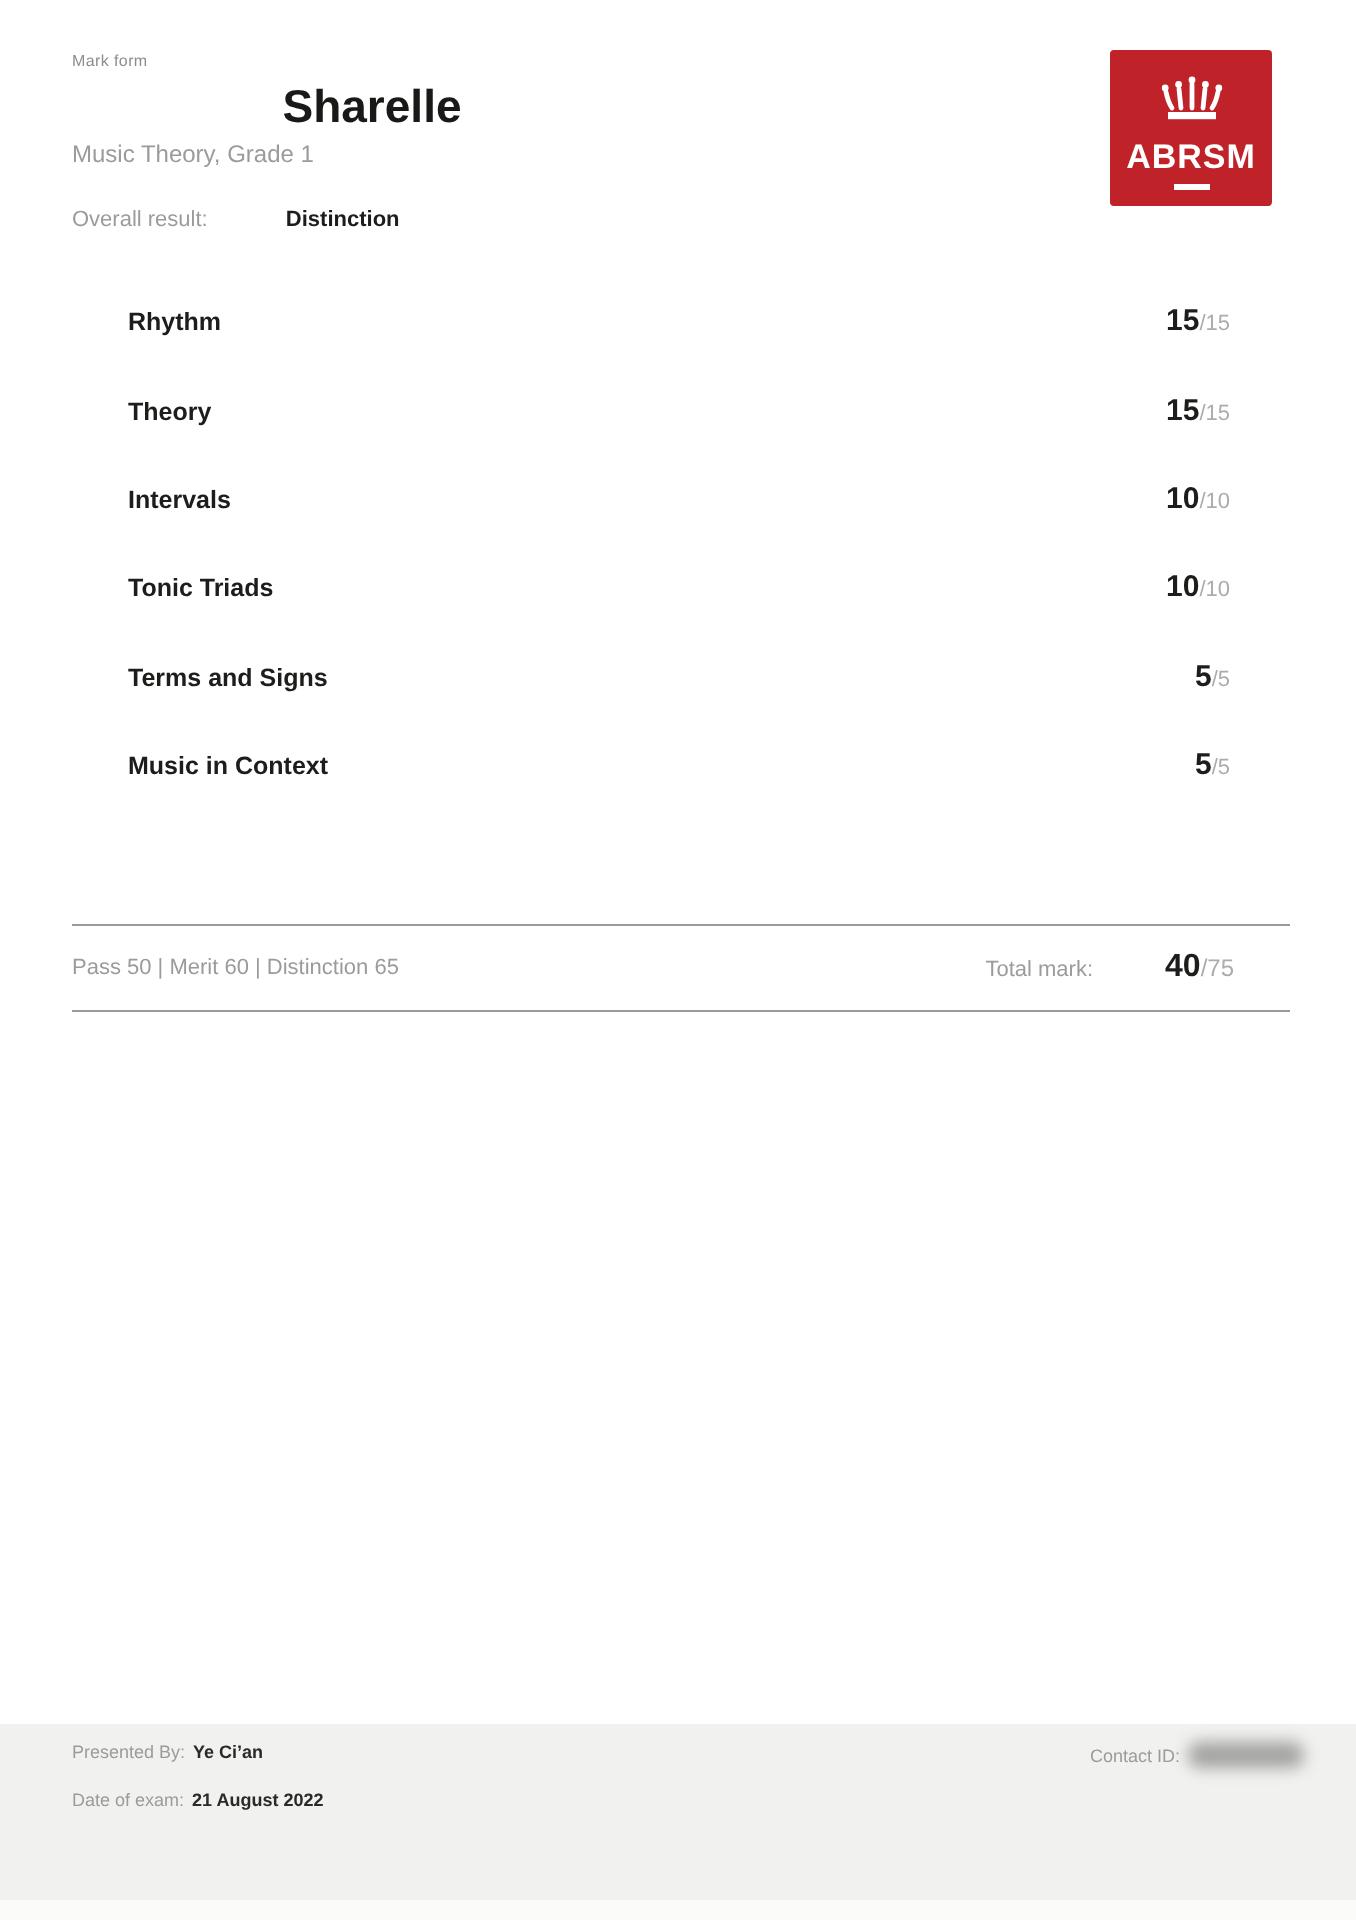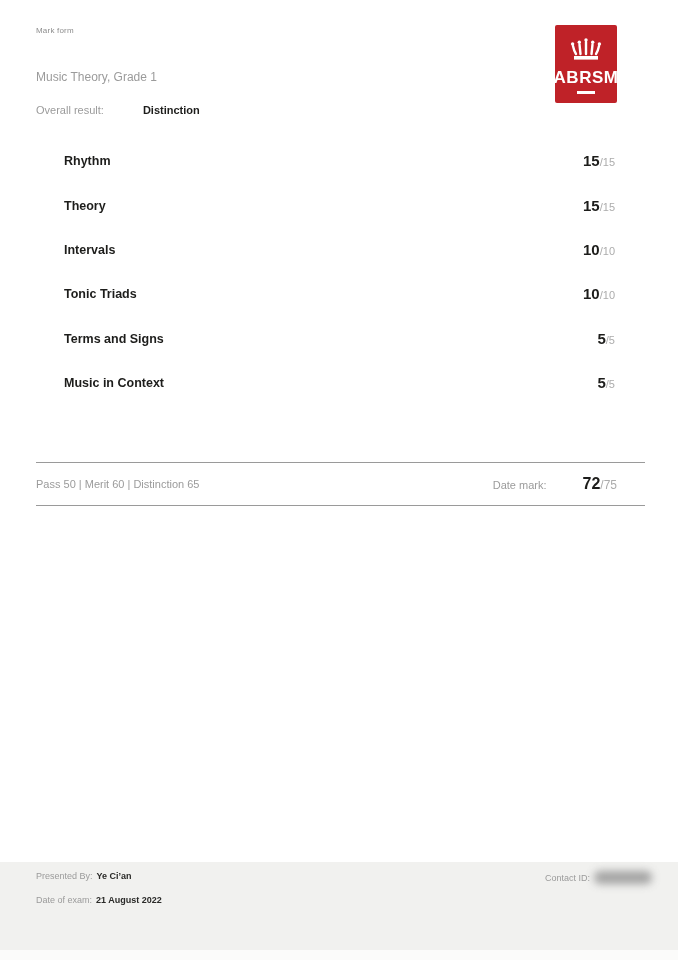--- a/index.html
+++ b/index.html
@@ -26,21 +26,21 @@
   }
   .overall {
     position: absolute; left: 36px; top: 104px;
     font-size: 11px; color: #9b9b9b;
   }
   .overall .result-value { font-weight: bold; color: #1d1d1b; padding-left: 36px; }
 
   
   .logo {
     position: absolute; left: 555px; top: 25px;
-    width: 62px; height: 78px;
+    width: 81px; height: 78px;
     background: #bf2228; border-radius: 2px;
     display: flex; flex-direction: column; align-items: center; justify-content: center;
   }
   .logo .crown { margin-top: 2px; }
   .logo .brand {
     color: #ffffff; font-weight: bold; font-size: 17px; letter-spacing: .5px;
     line-height: 1; margin-top: 3px;
   }
   .logo .dash { width: 18px; height: 3px; background: #ffffff; margin-top: 5px; }
 
@@ -95,20 +95,21 @@
     text-align: center; font-size: 9px; color: #8d8d8d;
   }
   .bottom-strip { position: absolute; left: 0; top: 950px; width: 678px; height: 10px; background: #fbfbfa; }
 </style>
 </head>
 <body>
 
 <div class="page">
 
   <div class="form-type">Mark form</div>
+  <div class="candidate-name">Sharelle</div>
   <div class="subject">Music Theory, Grade 1</div>
   <div class="overall">
     <span>Overall result: </span><span class="result-value">Distinction</span>
   </div>
 
   <div class="logo">
     <span class="crown">
       <svg width="40" height="26" viewBox="0 0 40 26">
         <g stroke="#ffffff" stroke-width="2.4" fill="none" stroke-linecap="round">
           <path d="M20 6 L20 18"></path>
@@ -155,22 +156,22 @@
       <div class="score-row">
         <span class="score-label">Music in Context</span>
         <span class="score-mark"><span class="num">5</span><span class="den">/5</span></span>
       </div>
     </div>
 
   <div class="rule rule-top"></div>
   <div class="total-row">
     <span class="thresholds">Pass 50 | Merit 60 | Distinction 65</span>
     <span class="total-right">
-      <span class="total-label">Date mark:</span>
-      <span class="total-mark"><span class="num">72</span><span class="den">/75</span></span>
+      <span class="total-label">Total mark:</span>
+      <span class="total-mark"><span class="num">40</span><span class="den">/75</span></span>
     </span>
   </div>
   <div class="rule rule-bottom"></div>
 
   <div class="footer-band"></div>
   <div class="presented">
     <span>Presented By:</span><span class="val">Ye Ci’an</span>
   </div>
   <div class="contact">
     <span>Contact ID:</span>

